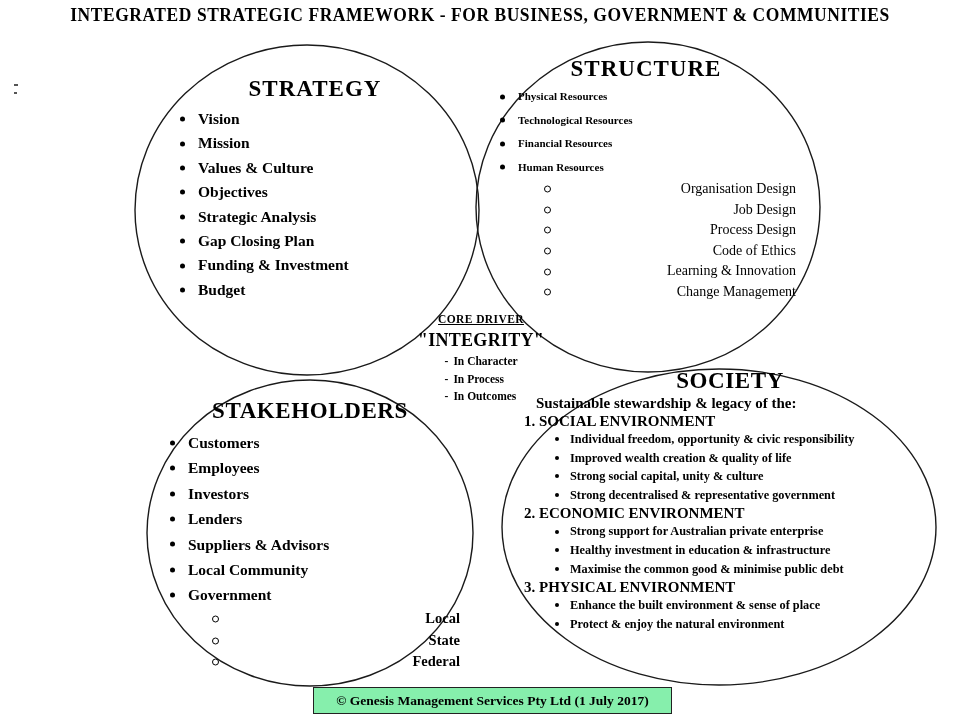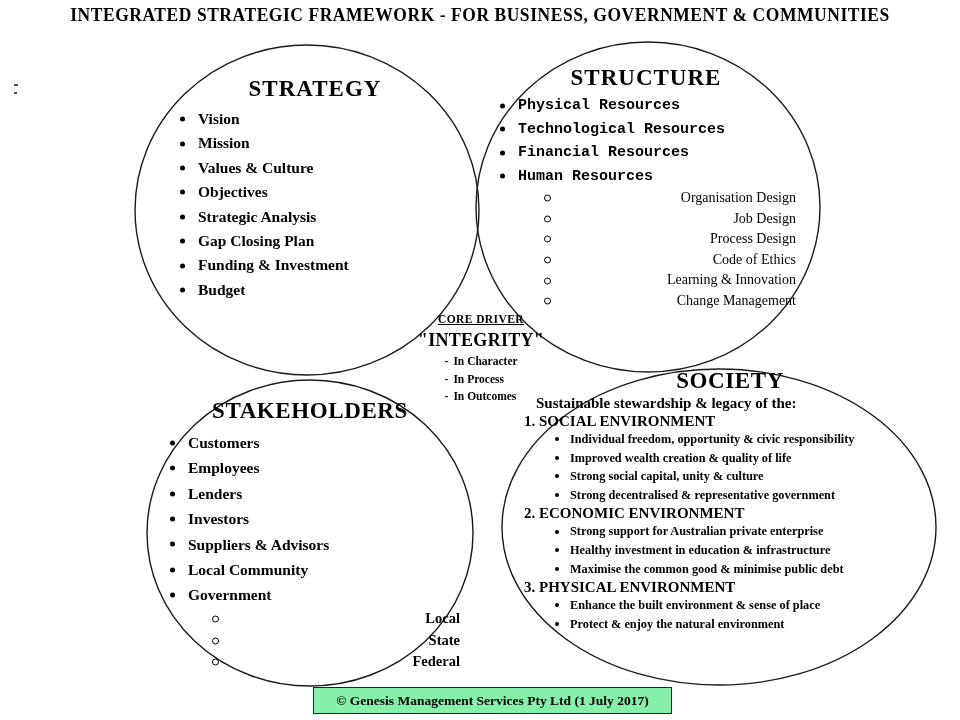--- a/index.html
+++ b/index.html
@@ -144,32 +144,31 @@
   }
   #strategy-block ul.lst {
     margin-left: 6px;
     font-size: 15.5px;
     line-height: 24.4px;
   }
 
   
   #structure-block {
     left: 496px;
-    top: 65px;
+    top: 56px;
     width: 300px;
   }
   #structure-block .heading {
     font-size: 23px;
     letter-spacing: 1px;
     margin-bottom: 3px;
   }
   #structure-block ul.lvl1 {
-    font-size: 15px;
+    font-size: 11px;
     line-height: 23.5px;
-    font-family: Liberation Mono, monospace;
   }
   #structure-block ul.lvl2 {
     margin-left: 42px;
     font-size: 14px;
     line-height: 20.6px;
     font-weight: normal;
   }
 
   
   #core-block {
@@ -350,22 +349,22 @@
       <li class="dash">In Process</li>
       <li class="dash">In Outcomes</li>
     </ul>
   </div>
 
   <div class="block" id="stakeholders-block">
     <div class="heading">STAKEHOLDERS</div>
     <ul class="lst lvl1">
       <li class="b1">Customers</li>
       <li class="b1">Employees</li>
+      <li class="b1">Investors</li>
       <li class="b1">Lenders</li>
-      <li class="b1">Investors</li>
       <li class="b1">Suppliers &amp; Advisors</li>
       <li class="b1">Local Community</li>
       <li class="b1">Government</li>
     </ul>
     <ul class="lst lvl2">
       <li class="b2">Local</li>
       <li class="b2">State</li>
       <li class="b2">Federal</li>
     </ul>
   </div>

